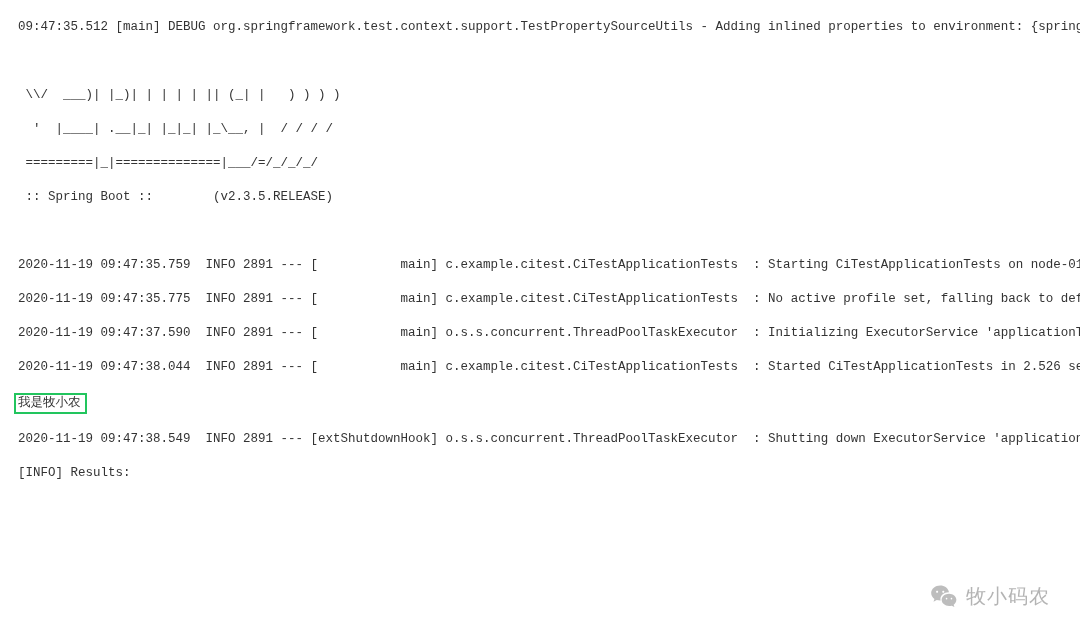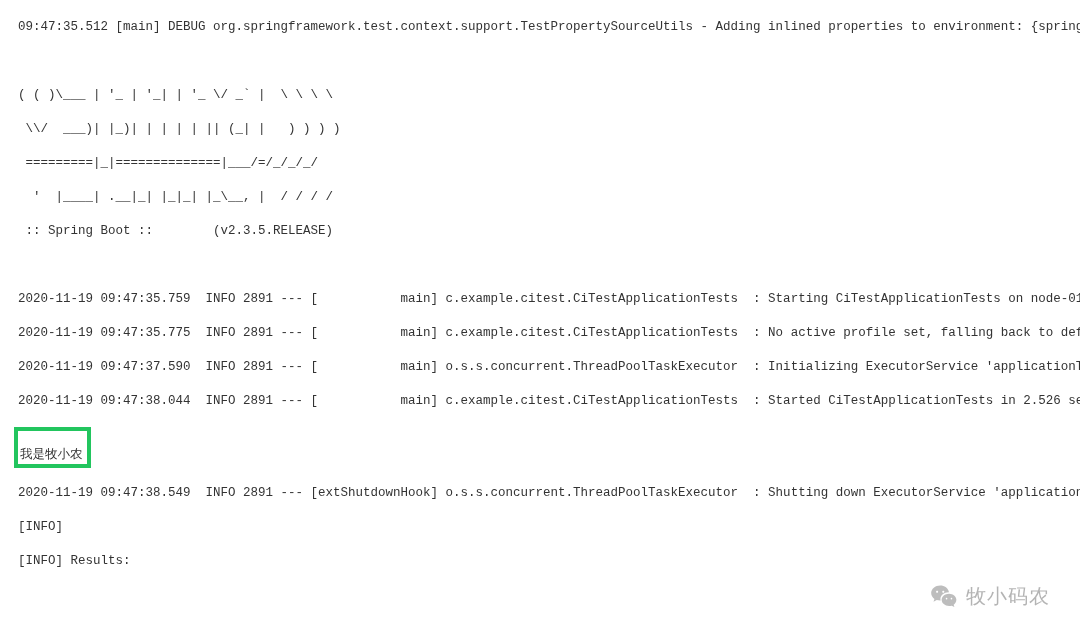--- a/index.html
+++ b/index.html
@@ -14,22 +14,22 @@
     color: #333333;
     line-height: 17px;
   }
   .log {
     white-space: pre;
     padding: 2px 0 0 18px;
   }
   .line { display: block; }
   .highlight {
     display: inline-block;
-    border: 4px solid #22c55e;
-    padding: 16px 4px 0 2px;
+    border: 2px solid #22c55e;
+    padding: 0 4px 0 2px;
     margin-left: -4px;
   }
   .watermark {
     position: absolute;
     right: 30px;
     bottom: 30px;
     display: flex;
     align-items: center;
     opacity: 0.55;
     color: #777;
@@ -39,33 +39,31 @@
     text-align: right;
   }
   .watermark svg { margin-right: 8px; }
 </style>
 </head>
 <body>
 
 <div class="log">
 <span class="line">09:47:35.512 [main] DEBUG org.springframework.test.context.support.TestPropertySourceUtils - Adding inlined properties to environment: {spring.jmx.enabled=false, org.springframework.boot.test.context.SpringBootTestContextBootstrapper=true}</span>
 <span class="line"> </span>
-<span class="line">( ( )\___ | '_ | '_| | '_ \/ _` |  \ \ \ \</span>
 <span class="line"> \\/  ___)| |_)| | | | | || (_| |   ) ) ) )</span>
+<span class="line">  '  |____| .__|_| |_|_| |_\__, |  / / / /</span>
 <span class="line"> =========|_|==============|___/=/_/_/_/</span>
-<span class="line">  '  |____| .__|_| |_|_| |_\__, |  / / / /</span>
 <span class="line"> :: Spring Boot ::        (v2.3.5.RELEASE)</span>
 <span class="line"> </span>
 <span class="line">2020-11-19 09:47:35.759  INFO 2891 --- [           main] c.example.citest.CiTestApplicationTests  : Starting CiTestApplicationTests on node-01 with PID 2891 (st</span>
 <span class="line">2020-11-19 09:47:35.775  INFO 2891 --- [           main] c.example.citest.CiTestApplicationTests  : No active profile set, falling back to default profiles: def</span>
 <span class="line">2020-11-19 09:47:37.590  INFO 2891 --- [           main] o.s.s.concurrent.ThreadPoolTaskExecutor  : Initializing ExecutorService 'applicationTaskExecutor'</span>
 <span class="line">2020-11-19 09:47:38.044  INFO 2891 --- [           main] c.example.citest.CiTestApplicationTests  : Started CiTestApplicationTests in 2.526 seconds (JVM running</span>
 <span class="line"><span class="highlight">我是牧小农</span></span>
 <span class="line">2020-11-19 09:47:38.549  INFO 2891 --- [extShutdownHook] o.s.s.concurrent.ThreadPoolTaskExecutor  : Shutting down ExecutorService 'applicationTaskExecutor'</span>
-<span class="line">[INFO]</span>
 <span class="line">[INFO] Results:</span>
 
 
 
 
 
 
 
 
 

